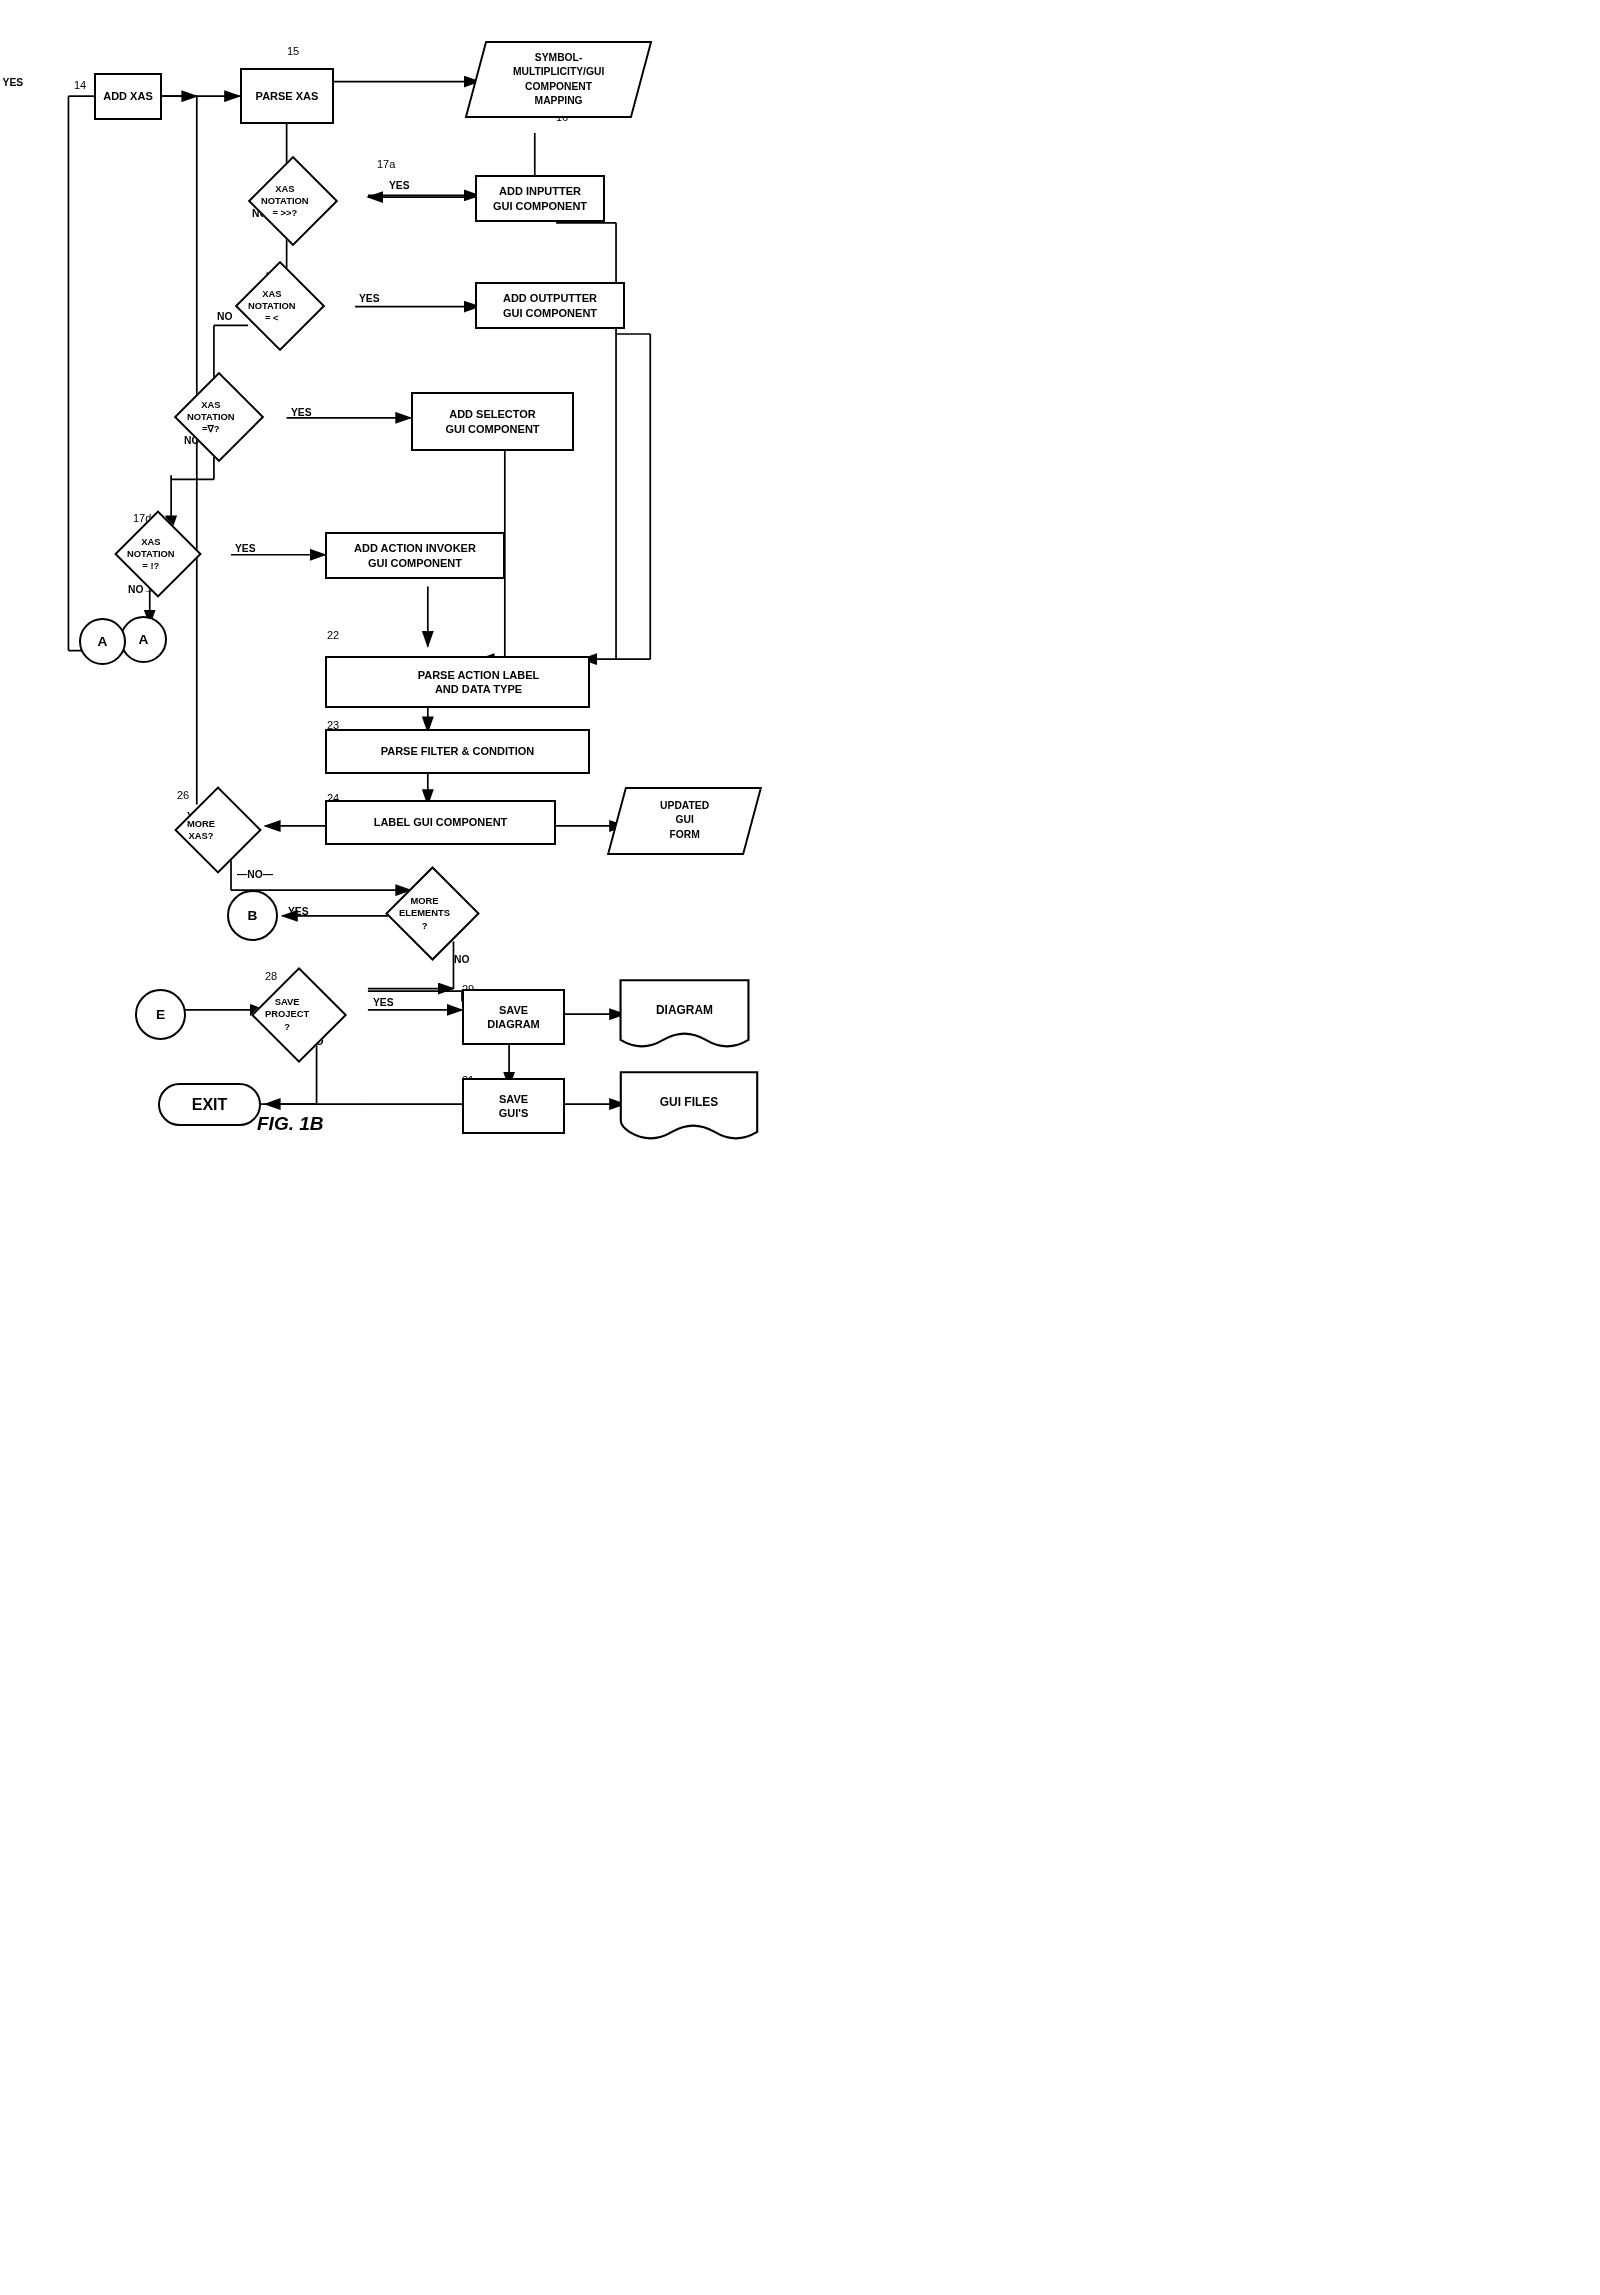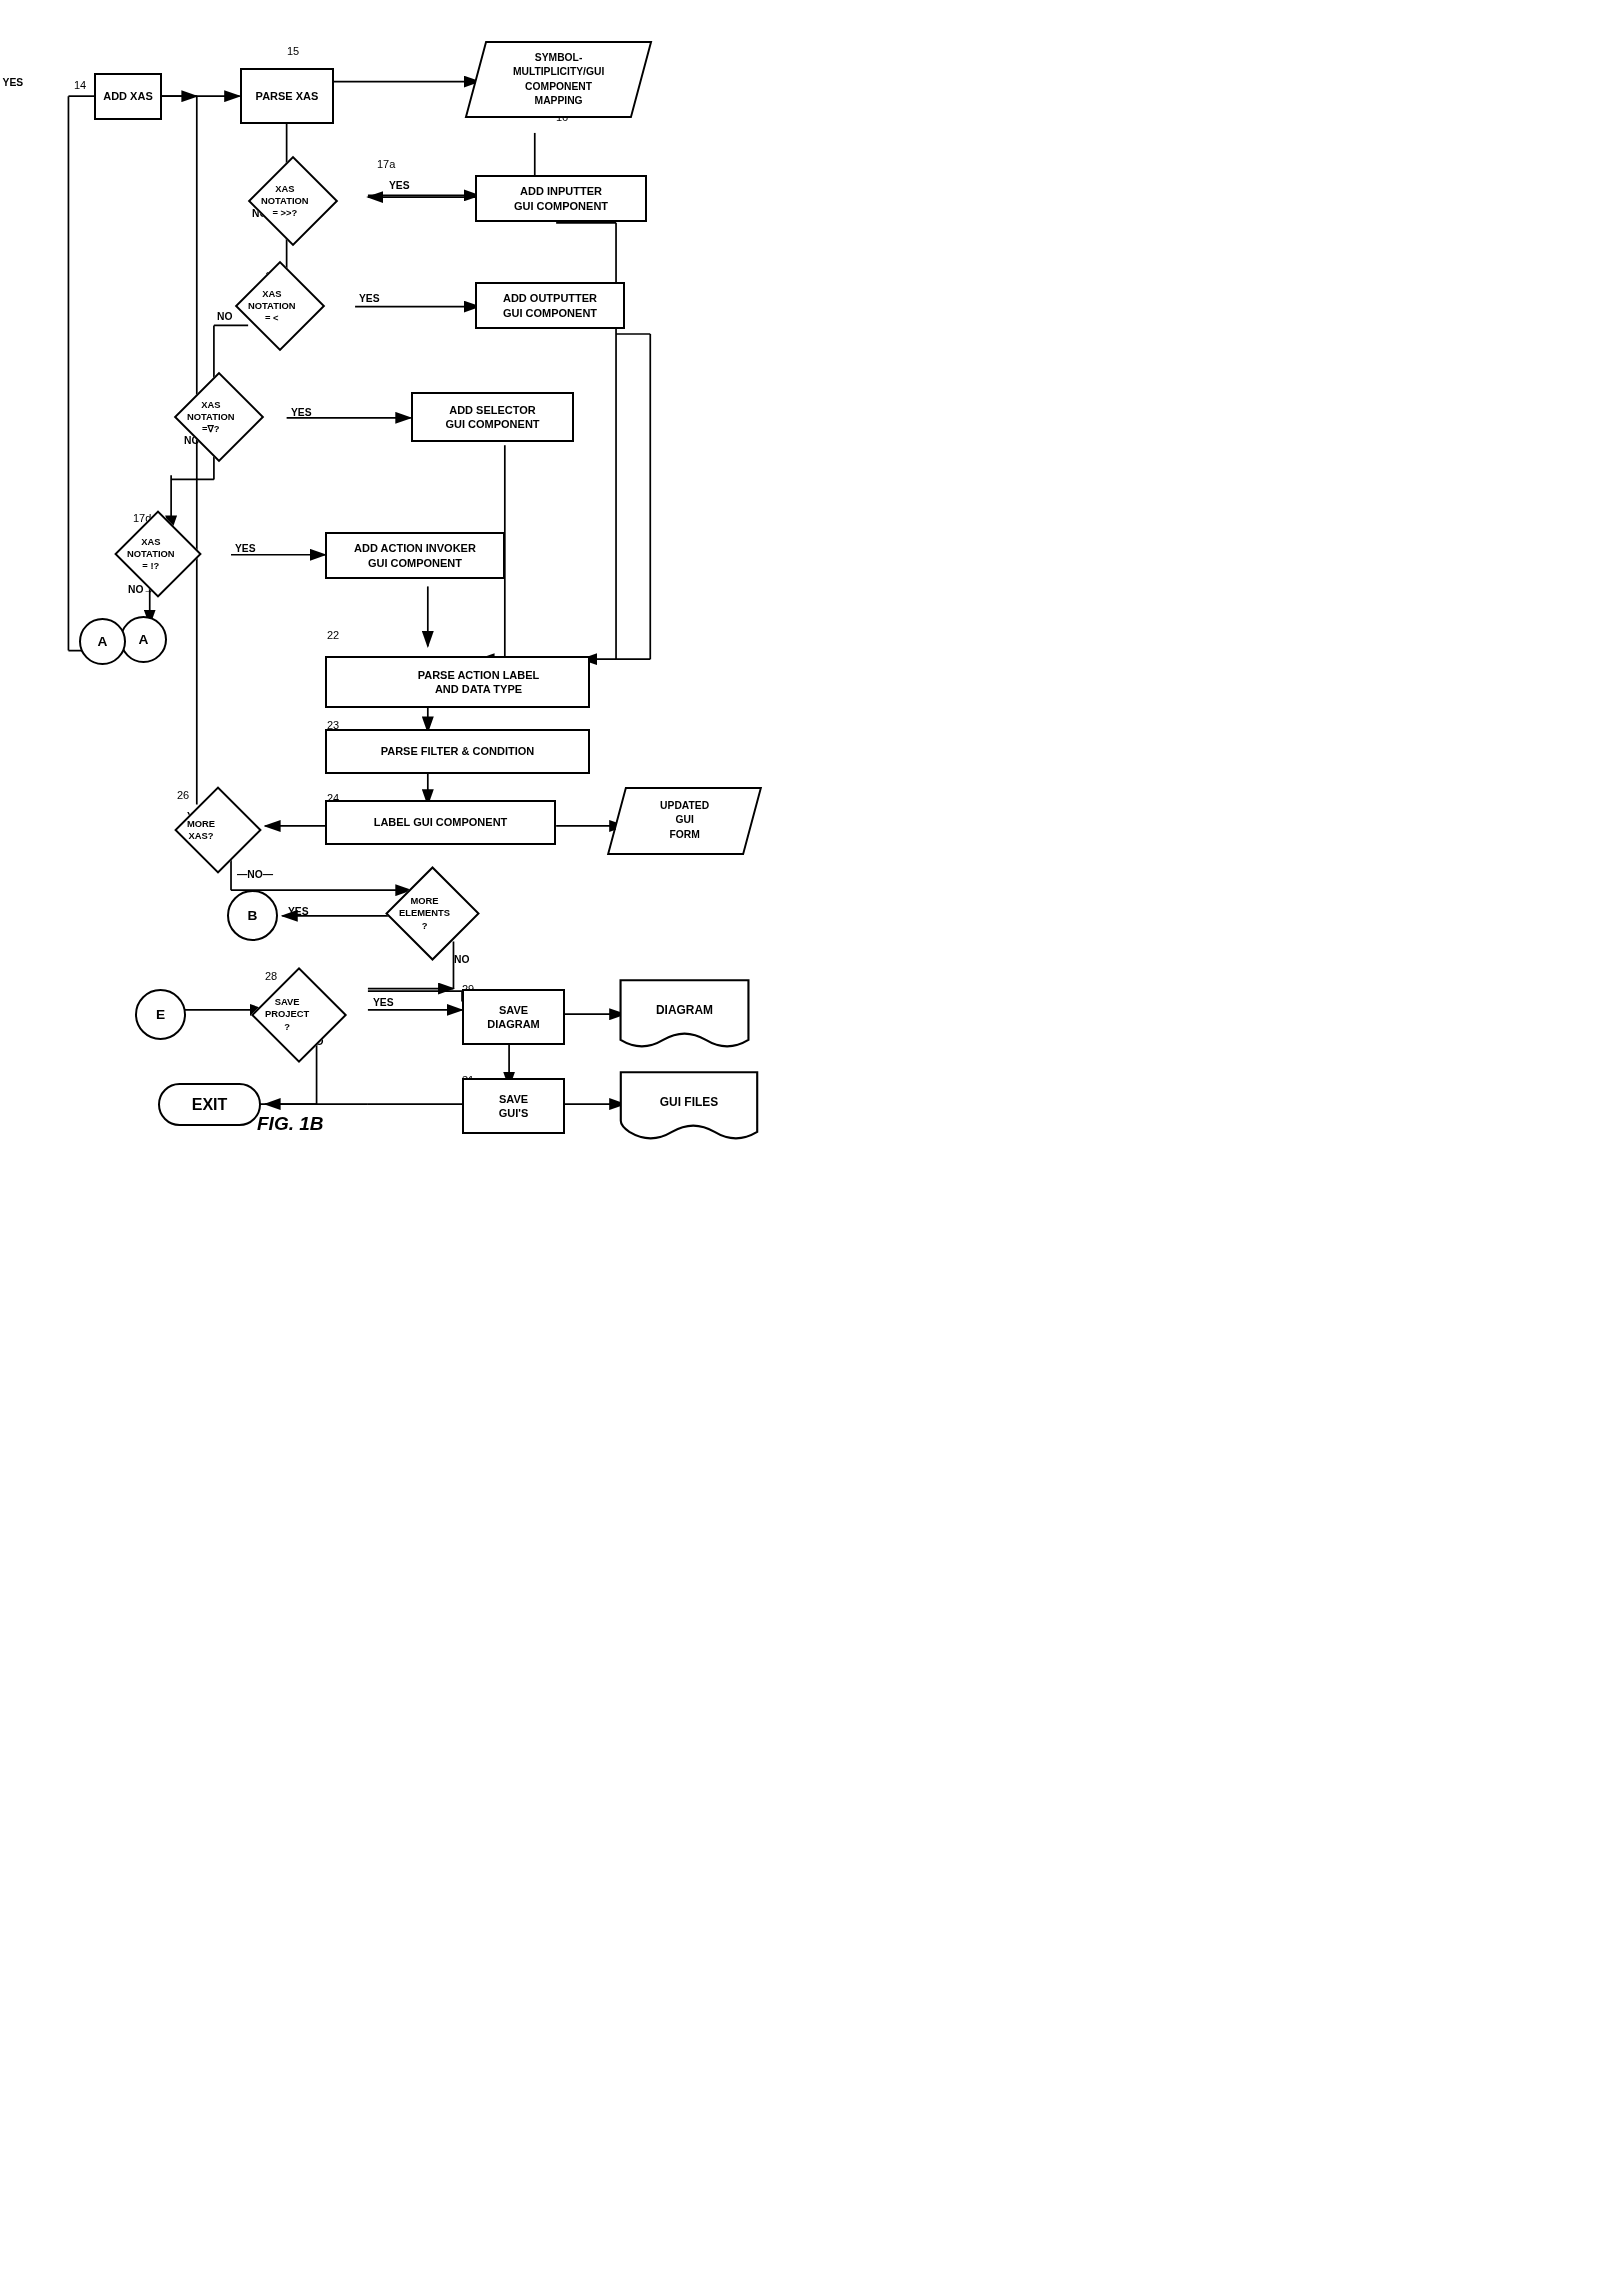--- a/index.html
+++ b/index.html
@@ -282,40 +282,40 @@
     <div class="para-inner">
       <span class="para-text">SYMBOL-<br>MULTIPLICITY/GUI<br>COMPONENT<br>MAPPING</span>
     </div>
   </div>
 
   <div class="diamond" style="left:261px; top:167px; width:111px; height:68px;">
     <div class="diamond-inner" style="width:64px; height:64px;"></div>
     <span class="diamond-text">XAS<br>NOTATION<br>= &gt;&gt;?</span>
   </div>
 
-  <div class="box" style="left:475px; top:175px; width:172px; height:47px;">
+  <div class="box" style="left:475px; top:175px; width:130px; height:47px;">
     <span>ADD INPUTTER<br>GUI COMPONENT</span>
   </div>
 
   <div class="diamond" style="left:248px; top:272px; width:111px; height:68px;">
     <div class="diamond-inner" style="width:64px; height:64px;"></div>
     <span class="diamond-text">XAS<br>NOTATION<br>= &lt;
   </span>
     </div>
 
   <div class="box" style="left:475px; top:282px; width:150px; height:47px;">
     <span>ADD OUTPUTTER<br>GUI COMPONENT</span>
   </div>
 
   <div class="diamond" style="left:187px; top:383px; width:111px; height:68px;">
     <div class="diamond-inner" style="width:64px; height:64px;"></div>
     <span class="diamond-text">XAS<br>NOTATION<br>=∇?</span>
   </div>
 
-  <div class="box" style="left:411px; top:392px; width:163px; height:50px;">
+  <div class="box" style="left:411px; top:392px; width:163px; height:59px;">
     <span>ADD SELECTOR<br>GUI COMPONENT</span>
   </div>
 
   <div class="diamond" style="left:127px; top:520px; width:103px; height:68px;">
     <div class="diamond-inner" style="width:62px; height:62px;"></div>
     <span class="diamond-text">XAS<br>NOTATION<br>= !?</span>
   </div>
 
   <div class="box" style="left:325px; top:532px; width:180px; height:47px;">
     <span>ADD ACTION INVOKER<br>GUI COMPONENT</span>

